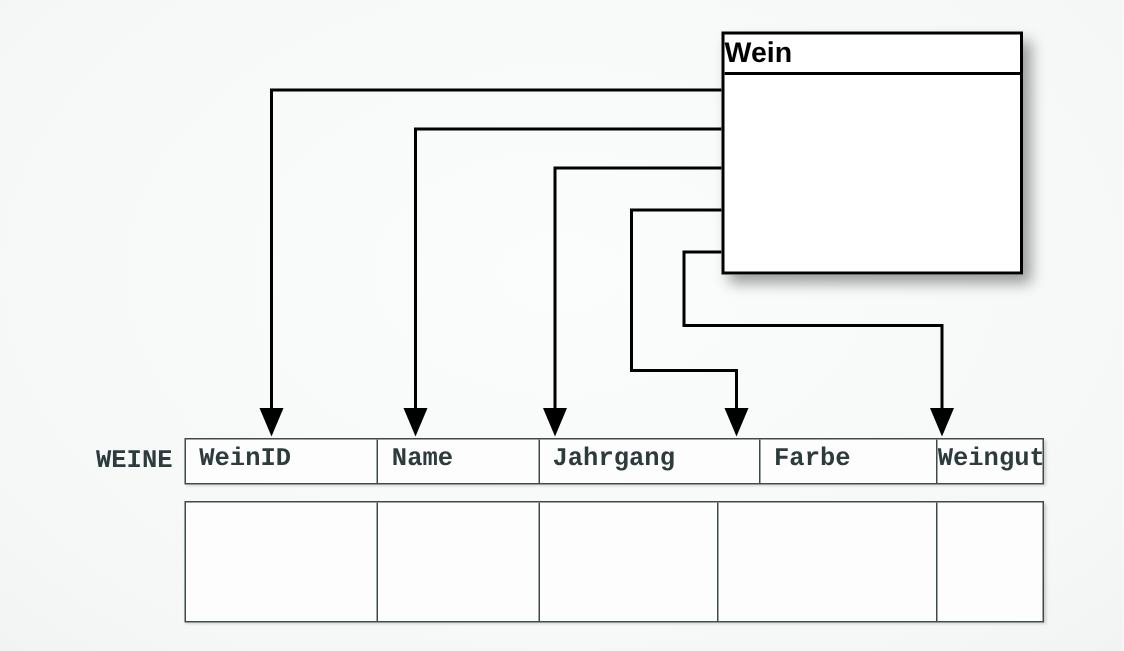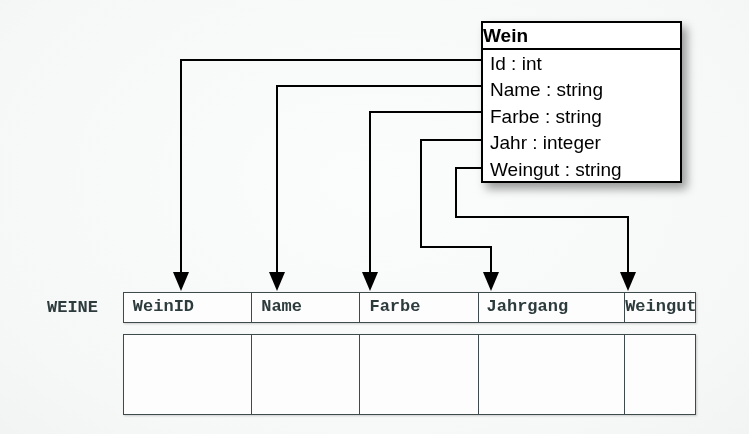--- a/index.html
+++ b/index.html
@@ -43,21 +43,21 @@
     font-size: 19px;
     line-height: 26.4px;
     color: #000000;
     white-space: nowrap;
   }
   
   .table-name {
     position: absolute;
     left: 30px; top: 292px;
     width: 85px; height: 31px;
-    text-align: center;
+    text-align: right;
     font-family: "Liberation Mono", monospace;
     font-weight: bold;
     font-size: 17px;
     line-height: 31px;
     color: #2d3b3d;
   }
   .trow {
     position: absolute;
     left: 123px;
     width: 573px;
@@ -104,36 +104,29 @@
       <polygon points="173,272 189,272 181,291"></polygon>
       <polygon points="269,272 285,272 277,291"></polygon>
       <polygon points="362,272 378,272 370,291"></polygon>
       <polygon points="483,272 499,272 491,291"></polygon>
       <polygon points="620,272 636,272 628,291"></polygon>
     </g>
   </svg>
 
   <div class="uml-box">
     <div class="uml-title">Wein</div>
-    <div class="uml-attrs">
-      <div class="uml-attr">Id : int</div>
-      <div class="uml-attr">Name : string</div>
-      <div class="uml-attr">Farbe : string</div>
-      <div class="uml-attr">Jahr : integer</div>
-      <div class="uml-attr">Weingut : string</div>
-    </div>
   </div>
 
   <div class="table-name">WEINE</div>
 
   <div class="trow thead">
     <div class="cell w0">WeinID</div>
     <div class="cell w1">Name</div>
+    <div class="cell w3">Jahrgang</div>
     <div class="cell w2">Farbe</div>
-    <div class="cell w3">Jahrgang</div>
     <div class="cell w4">Weingut</div>
   </div>
 
   <div class="trow tbody">
     <div class="cell w0"></div>
     <div class="cell w1"></div>
     <div class="cell w2"></div>
     <div class="cell w3"></div>
     <div class="cell w4"></div>
   </div>

